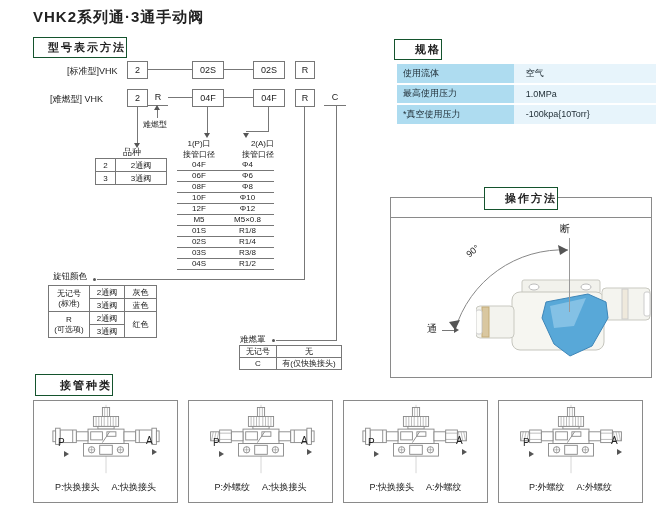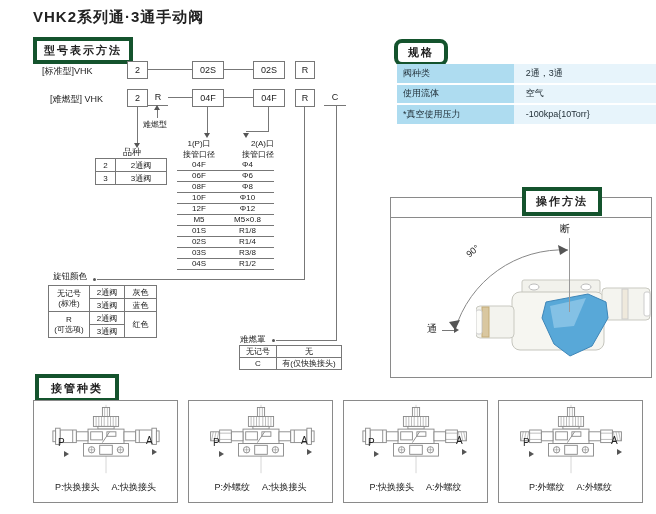--- a/index.html
+++ b/index.html
@@ -1,20 +1,20 @@
 <!DOCTYPE html>
 <html><head>
 <meta charset="utf-8">
 <style>
   html,body{margin:0;padding:0;}
   body{width:656px;height:514px;position:relative;background:#fff;
        font-family:"Liberation Sans","DejaVu Sans",sans-serif;color:#222;}
   .abs{position:absolute;}
-  .hdrbox{position:absolute;border:4px solid #14532d;background:#fff;font-size:11px;
-          font-weight:bold;letter-spacing:2px;text-align:center;color:#222;white-space:nowrap;font-family:Liberation Serif, serif;}
+  .hdrbox{position:absolute;border:1px solid #14532d;background:#fff;font-size:11px;
+          font-weight:bold;letter-spacing:2px;text-align:right;color:#222;white-space:nowrap;font-family:Liberation Serif, serif;}
   .mbox{position:absolute;height:16px;border:1px solid #777;background:#fff;font-size:9px;
         line-height:16px;text-align:center;color:#222;}
   .mlabel{position:absolute;font-size:9px;color:#222;white-space:nowrap;}
   .hline{position:absolute;height:1px;background:#777;}
   .vline{position:absolute;width:1px;background:#777;}
   .tri-down{position:absolute;width:0;height:0;border-left:3px solid transparent;
             border-right:3px solid transparent;border-top:5px solid #555;}
   .tri-up{position:absolute;width:0;height:0;border-left:3px solid transparent;
           border-right:3px solid transparent;border-bottom:5px solid #555;}
   .tri-right{position:absolute;width:0;height:0;border-top:3px solid transparent;
@@ -88,21 +88,21 @@
       <line x1="10" y1="32" x2="8" y2="42" stroke-width="0.6"></line>
       <line x1="13" y1="32" x2="11" y2="42" stroke-width="0.6"></line>
     </g>
   </defs>
 </svg>
 
 <div class="abs" style="left:33px;top:8px;font-size:15px;font-weight:bold;letter-spacing:1px;">VHK2系列通·3通手动阀</div>
 
 <div class="hdrbox" style="left:33px;top:37px;width:92px;height:19px;line-height:19px;">型号表示方法</div>
 
-<div class="mlabel" style="left:42px;top:65px;">[标准型]VHK</div>
+<div class="mlabel" style="left:67px;top:65px;">[标准型]VHK</div>
 <div class="mbox" style="left:127px;top:61px;width:19px;">2</div>
 <div class="hline" style="left:148px;top:69px;width:44px;"></div>
 <div class="mbox" style="left:192px;top:61px;width:30px;">02S</div>
 <div class="hline" style="left:224px;top:69px;width:29px;"></div>
 <div class="mbox" style="left:253px;top:61px;width:30px;">02S</div>
 <div class="mbox" style="left:295px;top:61px;width:18px;">R</div>
 
 <div class="mlabel" style="left:50px;top:93px;">[难燃型] VHK</div>
 <div class="mbox" style="left:127px;top:89px;width:19px;">2</div>
 <div class="mlabel" style="left:148px;top:92px;width:20px;text-align:center;">R</div>
@@ -241,42 +241,42 @@
     <td style="width:32px;height:11px;">无记号</td>
     <td style="width:60px;">无</td>
   </tr>
   <tr>
     <td style="height:11px;">C</td>
     <td>有(仅快换接头)</td>
   </tr>
 </tbody>
   </table>
 
-<div class="hdrbox" style="left:394px;top:39px;width:46px;height:19px;line-height:19px;border-radius:8px;">规格</div>
+<div class="hdrbox" style="left:394px;top:39px;width:46px;height:19px;line-height:19px;">规格</div>
 <table class="spec">
   <tbody>
-      <tr>
-        <td class="l">阀种类</td>
-        <td class="r">2通，3通</td>
-      </tr>
   <tr>
         <td class="l">使用流体</td>
         <td class="r">空气</td>
       </tr>
   <tr>
+        <td class="l">最高使用压力</td>
+        <td class="r">1.0MPa</td>
+      </tr>
+  <tr>
         <td class="l">*真空使用压力</td>
         <td class="r">-100kpa{10Torr}</td>
       </tr>
 </tbody>
   </table>
 
 <div class="abs" style="left:390px;top:197px;width:260px;height:179px;border:1px solid #8a8a8a;background:#fff;">
   <div style="position:absolute;top:19px;left:0;right:0;height:1px;background:#8a8a8a;"></div>
 </div>
-<div class="hdrbox" style="left:484px;top:187px;width:72px;height:21px;line-height:21px;z-index:3;margin-left:38px;">操作方法</div>
+<div class="hdrbox" style="left:484px;top:187px;width:72px;height:21px;line-height:21px;z-index:3;">操作方法</div>
 
 <svg class="abs" style="left:476px;top:258px;" width="176" height="116" viewBox="0 0 176 116">
   <rect x="46" y="22" width="78" height="14" rx="2" fill="#f2f2ec" stroke="#c9c9c1"></rect>
   <ellipse cx="58" cy="29" rx="5" ry="3" fill="#fff" stroke="#bbb"></ellipse>
   <ellipse cx="110" cy="29" rx="5" ry="3" fill="#fff" stroke="#bbb"></ellipse>
   <rect x="36" y="34" width="92" height="58" rx="8" fill="#f6f6f1" stroke="#c5c5bd"></rect>
   <rect x="0" y="48" width="38" height="32" rx="4" fill="#f3f3ee" stroke="#c9c9c1"></rect>
   <rect x="6" y="49" width="7" height="30" fill="#d9c7a0" stroke="#c3ab77"></rect>
   <rect x="0" y="52" width="6" height="24" rx="2" fill="#fcfcf9" stroke="#ccc"></rect>
   <rect x="126" y="30" width="48" height="32" rx="4" fill="#f4f4ef" stroke="#c9c9c1"></rect>

